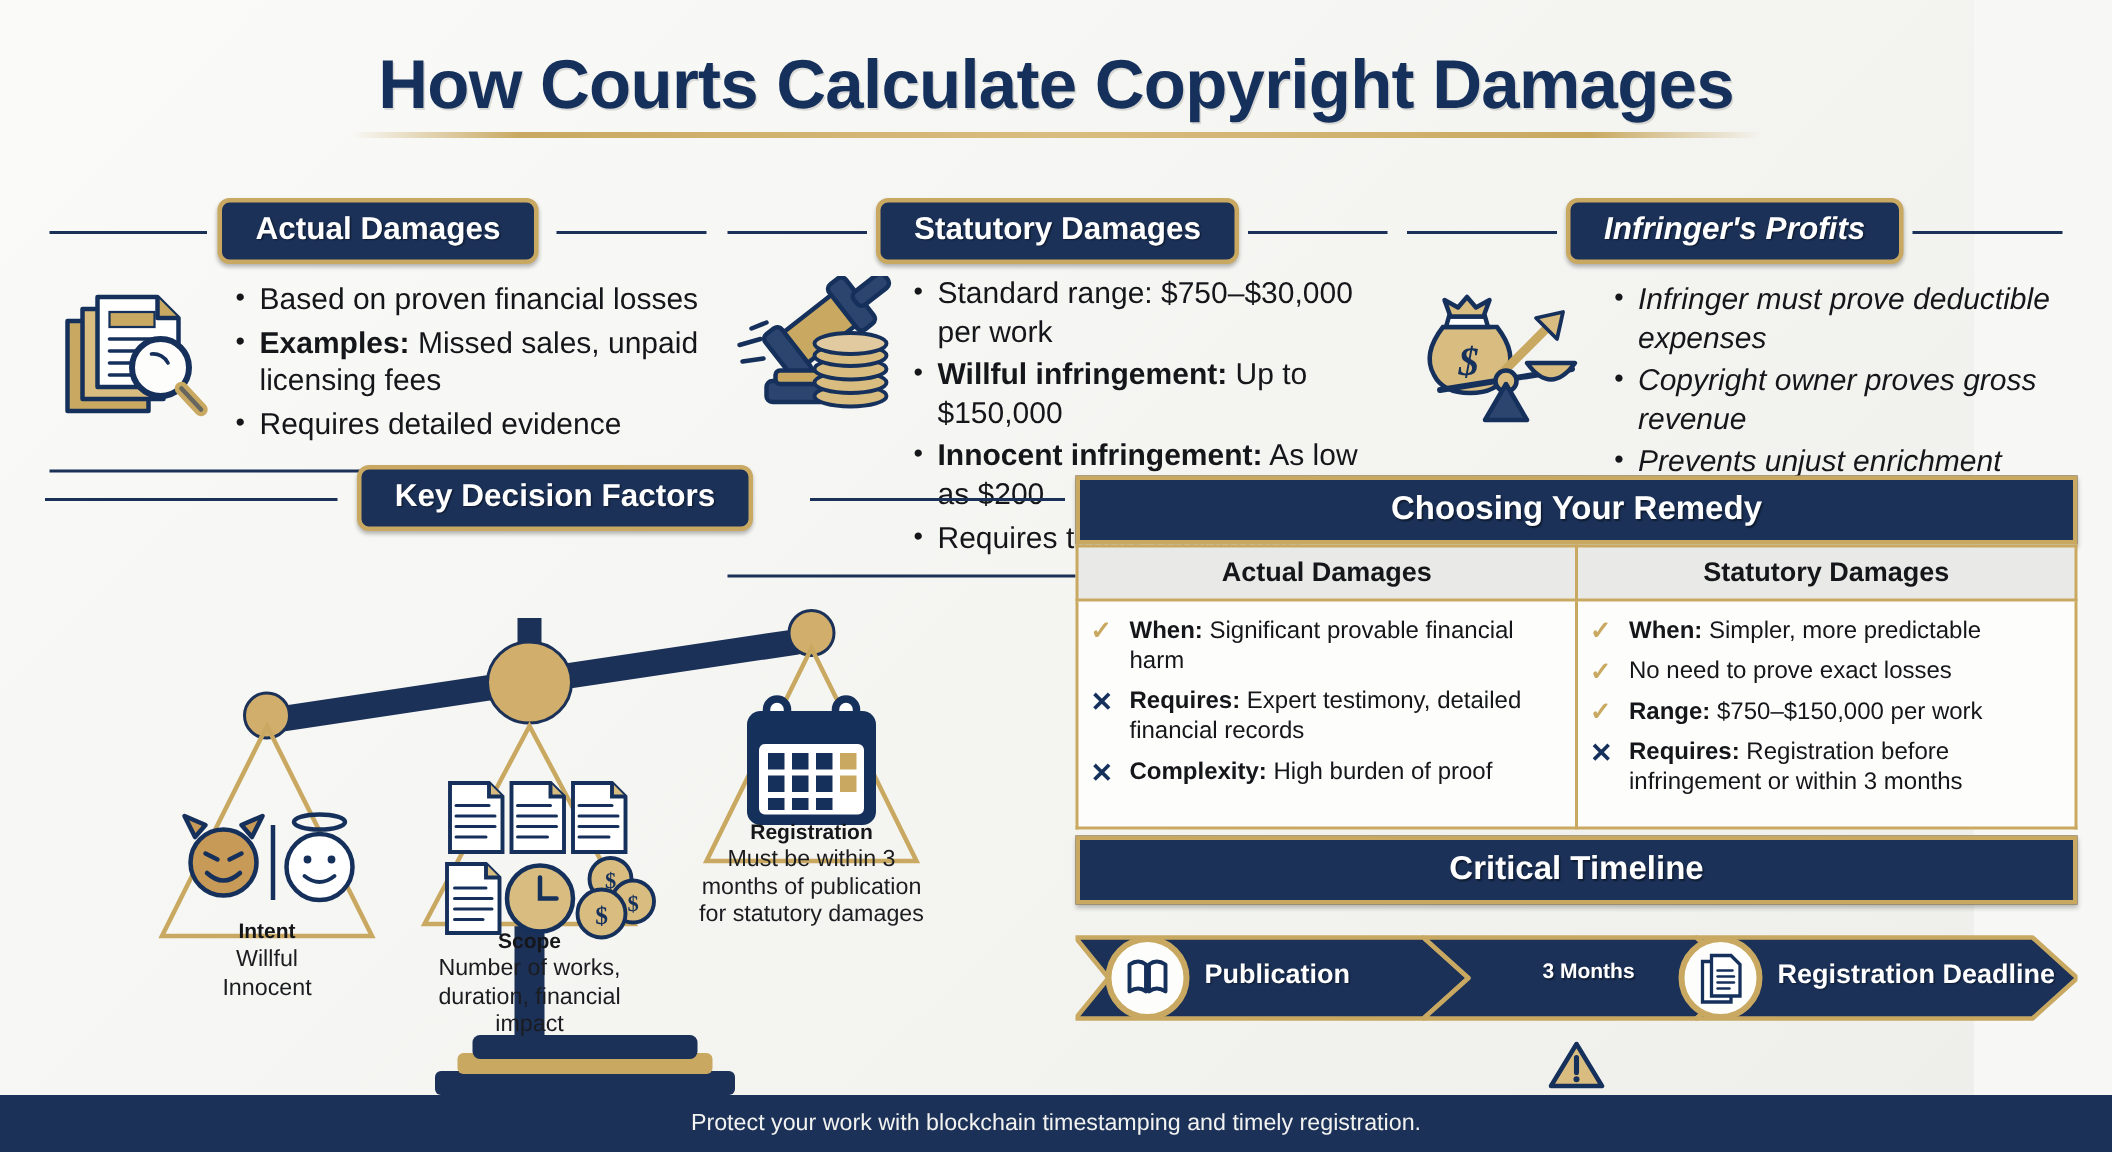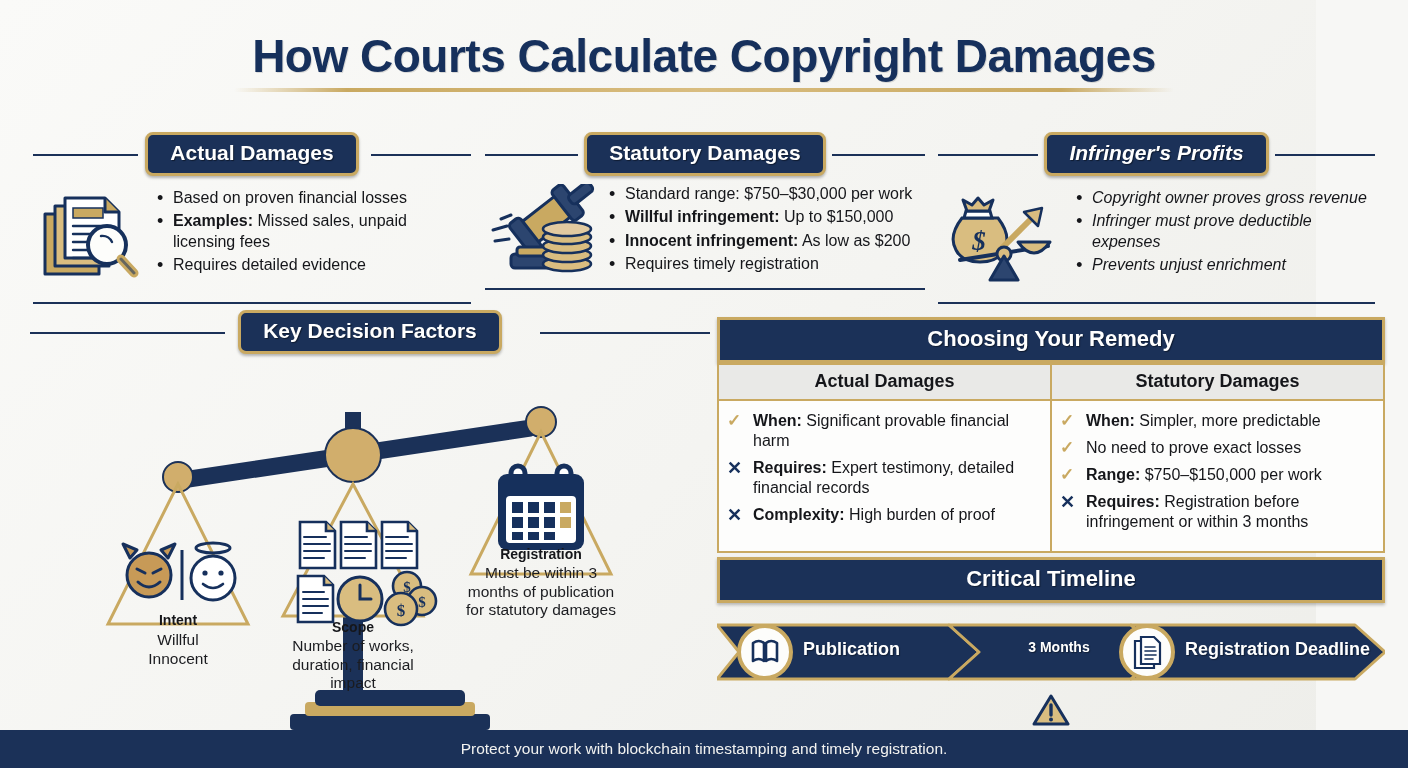--- a/index.html
+++ b/index.html
@@ -44,21 +44,21 @@
     position:relative; height: 44px; display:flex; align-items:center; justify-content:center;
   }
   .panel-head .rule-l, .panel-head .rule-r {
     position:absolute; top:50%; height:2px; background:#1b3158;
   }
   .panel-bottom-rule { height:2px; background:#1b3158; margin-top:6px; }
   .panel-body { display:flex; gap: 10px; align-items:flex-start; padding-top:12px; }
   .panel-icon { flex: 0 0 auto; }
   ul.bullets { list-style:none; }
   ul.bullets li {
-    position:relative; padding-left:18px; font-size:16px; color:#15161a;
+    position:relative; padding-left:18px; font-size:20px; color:#15161a;
     line-height:1.28; margin-bottom:3px;
   }
   ul.bullets li::before {
     content:"•"; position:absolute; left:2px; top:-1px; font-size:18px; color:#15161a;
   }
   ul.bullets li b { font-weight:bold; }
 
   
   #kdf { position:absolute; left:30px; top:310px; width:680px; }
   #kdf .head { position:relative; height:44px; display:flex; align-items:center; justify-content:center; }
@@ -204,22 +204,22 @@
           <text x="41" y="62" font-family="Liberation Serif, serif" font-size="27" font-weight="bold" fill="#16305c" text-anchor="middle">$</text>
           <path d="M62 62 L100 24" stroke="#c9a961" stroke-width="6" stroke-linecap="round" fill="none"></path>
           <path d="M104 20 l-4 18 l-14 -14 z" fill="#d9bd80" stroke="#16305c" stroke-width="2.5" stroke-linejoin="round"></path>
           <path d="M22 72 L110 58" stroke="#16305c" stroke-width="4" stroke-linecap="round"></path>
           <path d="M80 54 q16 22 32 0 z" fill="#d9bd80" stroke="#16305c" stroke-width="3" stroke-linejoin="round"></path>
           <circle cx="66" cy="66" r="7" fill="#d9bd80" stroke="#16305c" stroke-width="3"></circle>
           <path d="M52 92 L66 68 L80 92 z" fill="#2c456f" stroke="#16305c" stroke-width="3" stroke-linejoin="round"></path>
         </svg>
       </div>
       <ul class="bullets" style="max-width:320px;">
+        <li><b></b><span>Infringer must prove deductible expenses</span></li>
         <li><b></b><span>Copyright owner proves gross revenue</span></li>
-        <li><b></b><span>Infringer must prove deductible expenses</span></li>
         <li><b></b><span>Prevents unjust enrichment</span></li>
       </ul>
     </div>
     <div class="panel-bottom-rule" style="margin-top:14px;"></div>
   </div>
 
   <div id="kdf">
     <div class="head">
       <div class="rule-l" style="left:0; width:195px;"></div>
       <div class="rule-r" style="right:0; width:170px;"></div>

